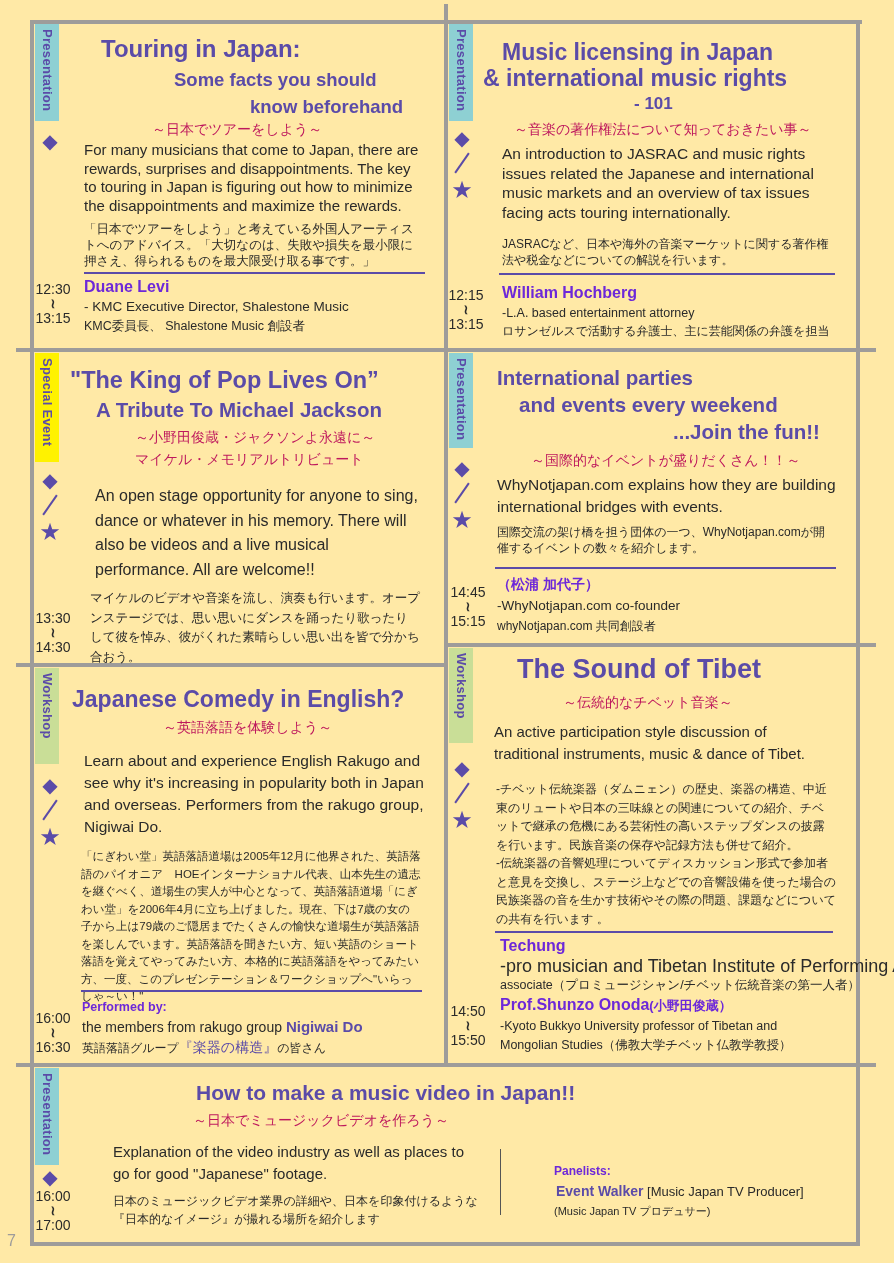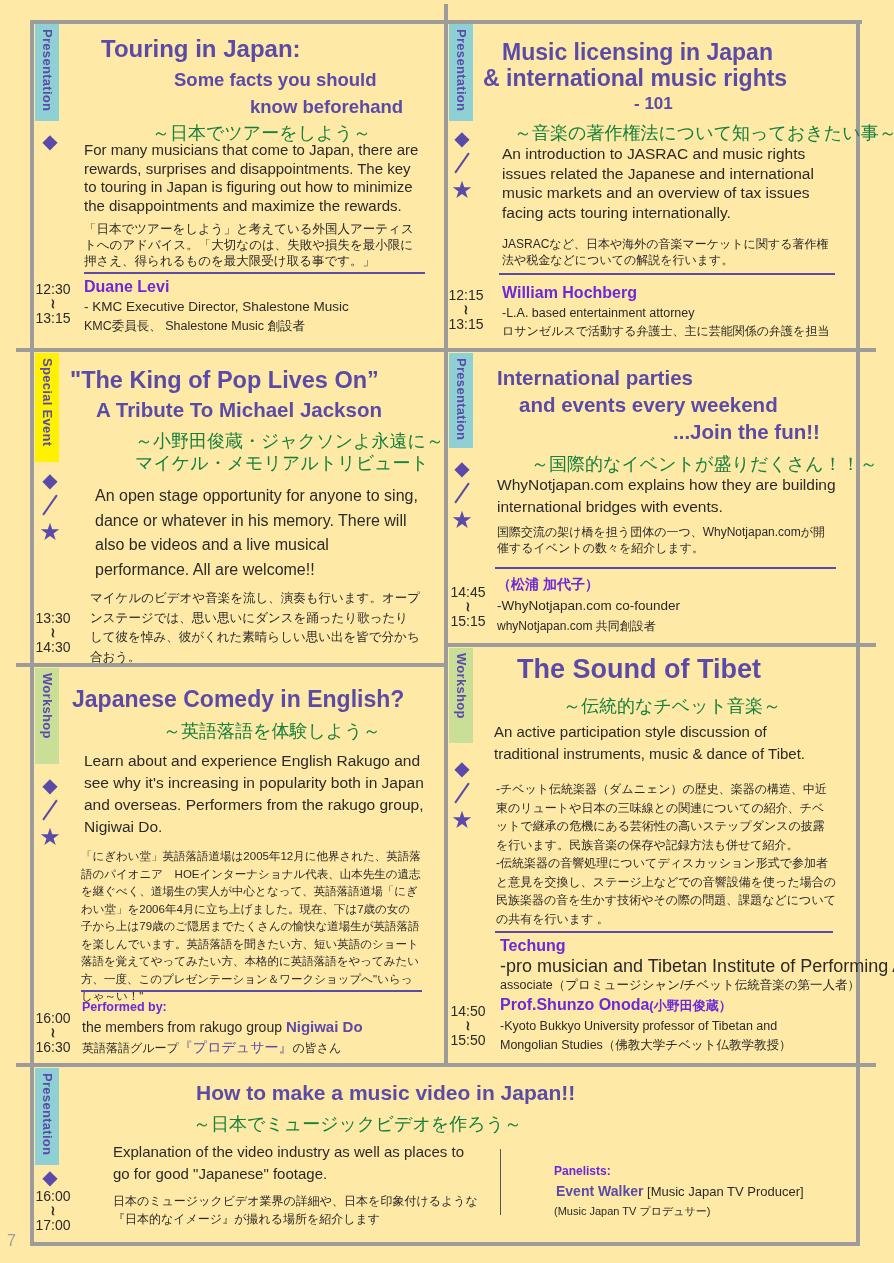--- a/index.html
+++ b/index.html
@@ -32,21 +32,21 @@
     .marks .diamond { font-size:20px; display:block; }
     .marks .slash { display:block; width:2px; height:24px; background:#5B4BA8; margin:3px auto; transform:rotate(35deg); }
     .marks .star { font-size:24px; display:block; }
     .time {
       position:absolute; width:40px; text-align:center;
       font-size:14px; line-height:17px; color:#2a2a2a;
       font-family:"Liberation Sans", sans-serif;
     }
     .time .tilde { display:block; font-size:13px; font-weight:bold; line-height:12px; }
     .title { position:absolute; color:#5B4BA8; font-weight:bold; white-space:nowrap; }
-    .jp-sub { position:absolute; color:#15803d; white-space:nowrap; font-size:18px; }
+    .jp-sub { position:absolute; color:#be185d; white-space:nowrap; font-size:14px; }
     .body-en { position:absolute; font-size:15.5px; line-height:18.5px; color:#2a2a2a; }
     .body-jp { position:absolute; font-size:12px; line-height:16px; color:#2a2a2a; }
     .rule { position:absolute; height:1.5px; background:#5B4BA8; }
     .name { position:absolute; color:#6d28d9; font-weight:bold; font-size:16px; white-space:nowrap; }
     .sm { position:absolute; font-size:13px; line-height:19px; color:#2a2a2a; white-space:nowrap; }
     .pagenum { position:absolute; left:7px; top:1232px; font-size:16px; color:#9E9C9A; }
     .accent { color:#5B4BA8; font-weight:bold; }
   </style>
 </head>
 <body>
@@ -161,21 +161,21 @@
   <div class="title" style="left:72px;top:686px;font-size:23px;">Japanese Comedy in English?</div>
   <div class="jp-sub" style="left:163px;top:719px;">～英語落語を体験しよう～</div>
   <div class="body-en" style="left:84px;top:750px;width:340px;font-size:15.5px;line-height:22px;">Learn about and experience English Rakugo and see why it's increasing in popularity both in Japan and overseas. Performers from the rakugo group, Nigiwai Do.</div>
   <div class="body-jp" style="left:81px;top:848px;width:340px;font-size:11.5px;line-height:17.5px;">「にぎわい堂」英語落語道場は2005年12月に他界された、英語落語のパイオニア　HOEインターナショナル代表、山本先生の遺志を継ぐべく、道場生の実人が中心となって、英語落語道場「にぎわい堂」を2006年4月に立ち上げました。現在、下は7歳の女の子から上は79歳のご隠居までたくさんの愉快な道場生が英語落語を楽しんでいます。英語落語を聞きたい方、短い英語のショート落語を覚えてやってみたい方、本格的に英語落語をやってみたい方、一度、このプレゼンテーション＆ワークショップへ"いらっしゃ～い！"</div>
   <div class="rule" style="left:81px;top:990px;width:341px;"></div>
   <div class="name" style="left:82px;top:1000px;font-size:12.5px;">Performed by:</div>
   <div class="sm" style="left:82px;top:1017px;font-size:14px;">
     <span>the members from rakugo group </span><span class="accent" style="font-size:15px;">Nigiwai Do</span>
   </div>
   <div class="sm" style="left:82px;top:1038px;font-size:12px;">
-    <span>英語落語グループ</span><span style="color:#5B4BA8;font-size:14px;">『プロデュサー』</span><span>の皆さん</span>
+    <span>英語落語グループ</span><span style="color:#5B4BA8;font-size:14px;">『楽器の構造』</span><span>の皆さん</span>
   </div>
   <div class="time" style="left:33px;top:1010px;">
     <span>16:00</span>
     <span class="tilde">≀</span>
     <span>16:30</span>
   </div>
 </section>
 
 <section class="panel">
   <div class="tag workshop" style="left:449px;top:648px;height:95px;">Workshop</div>

